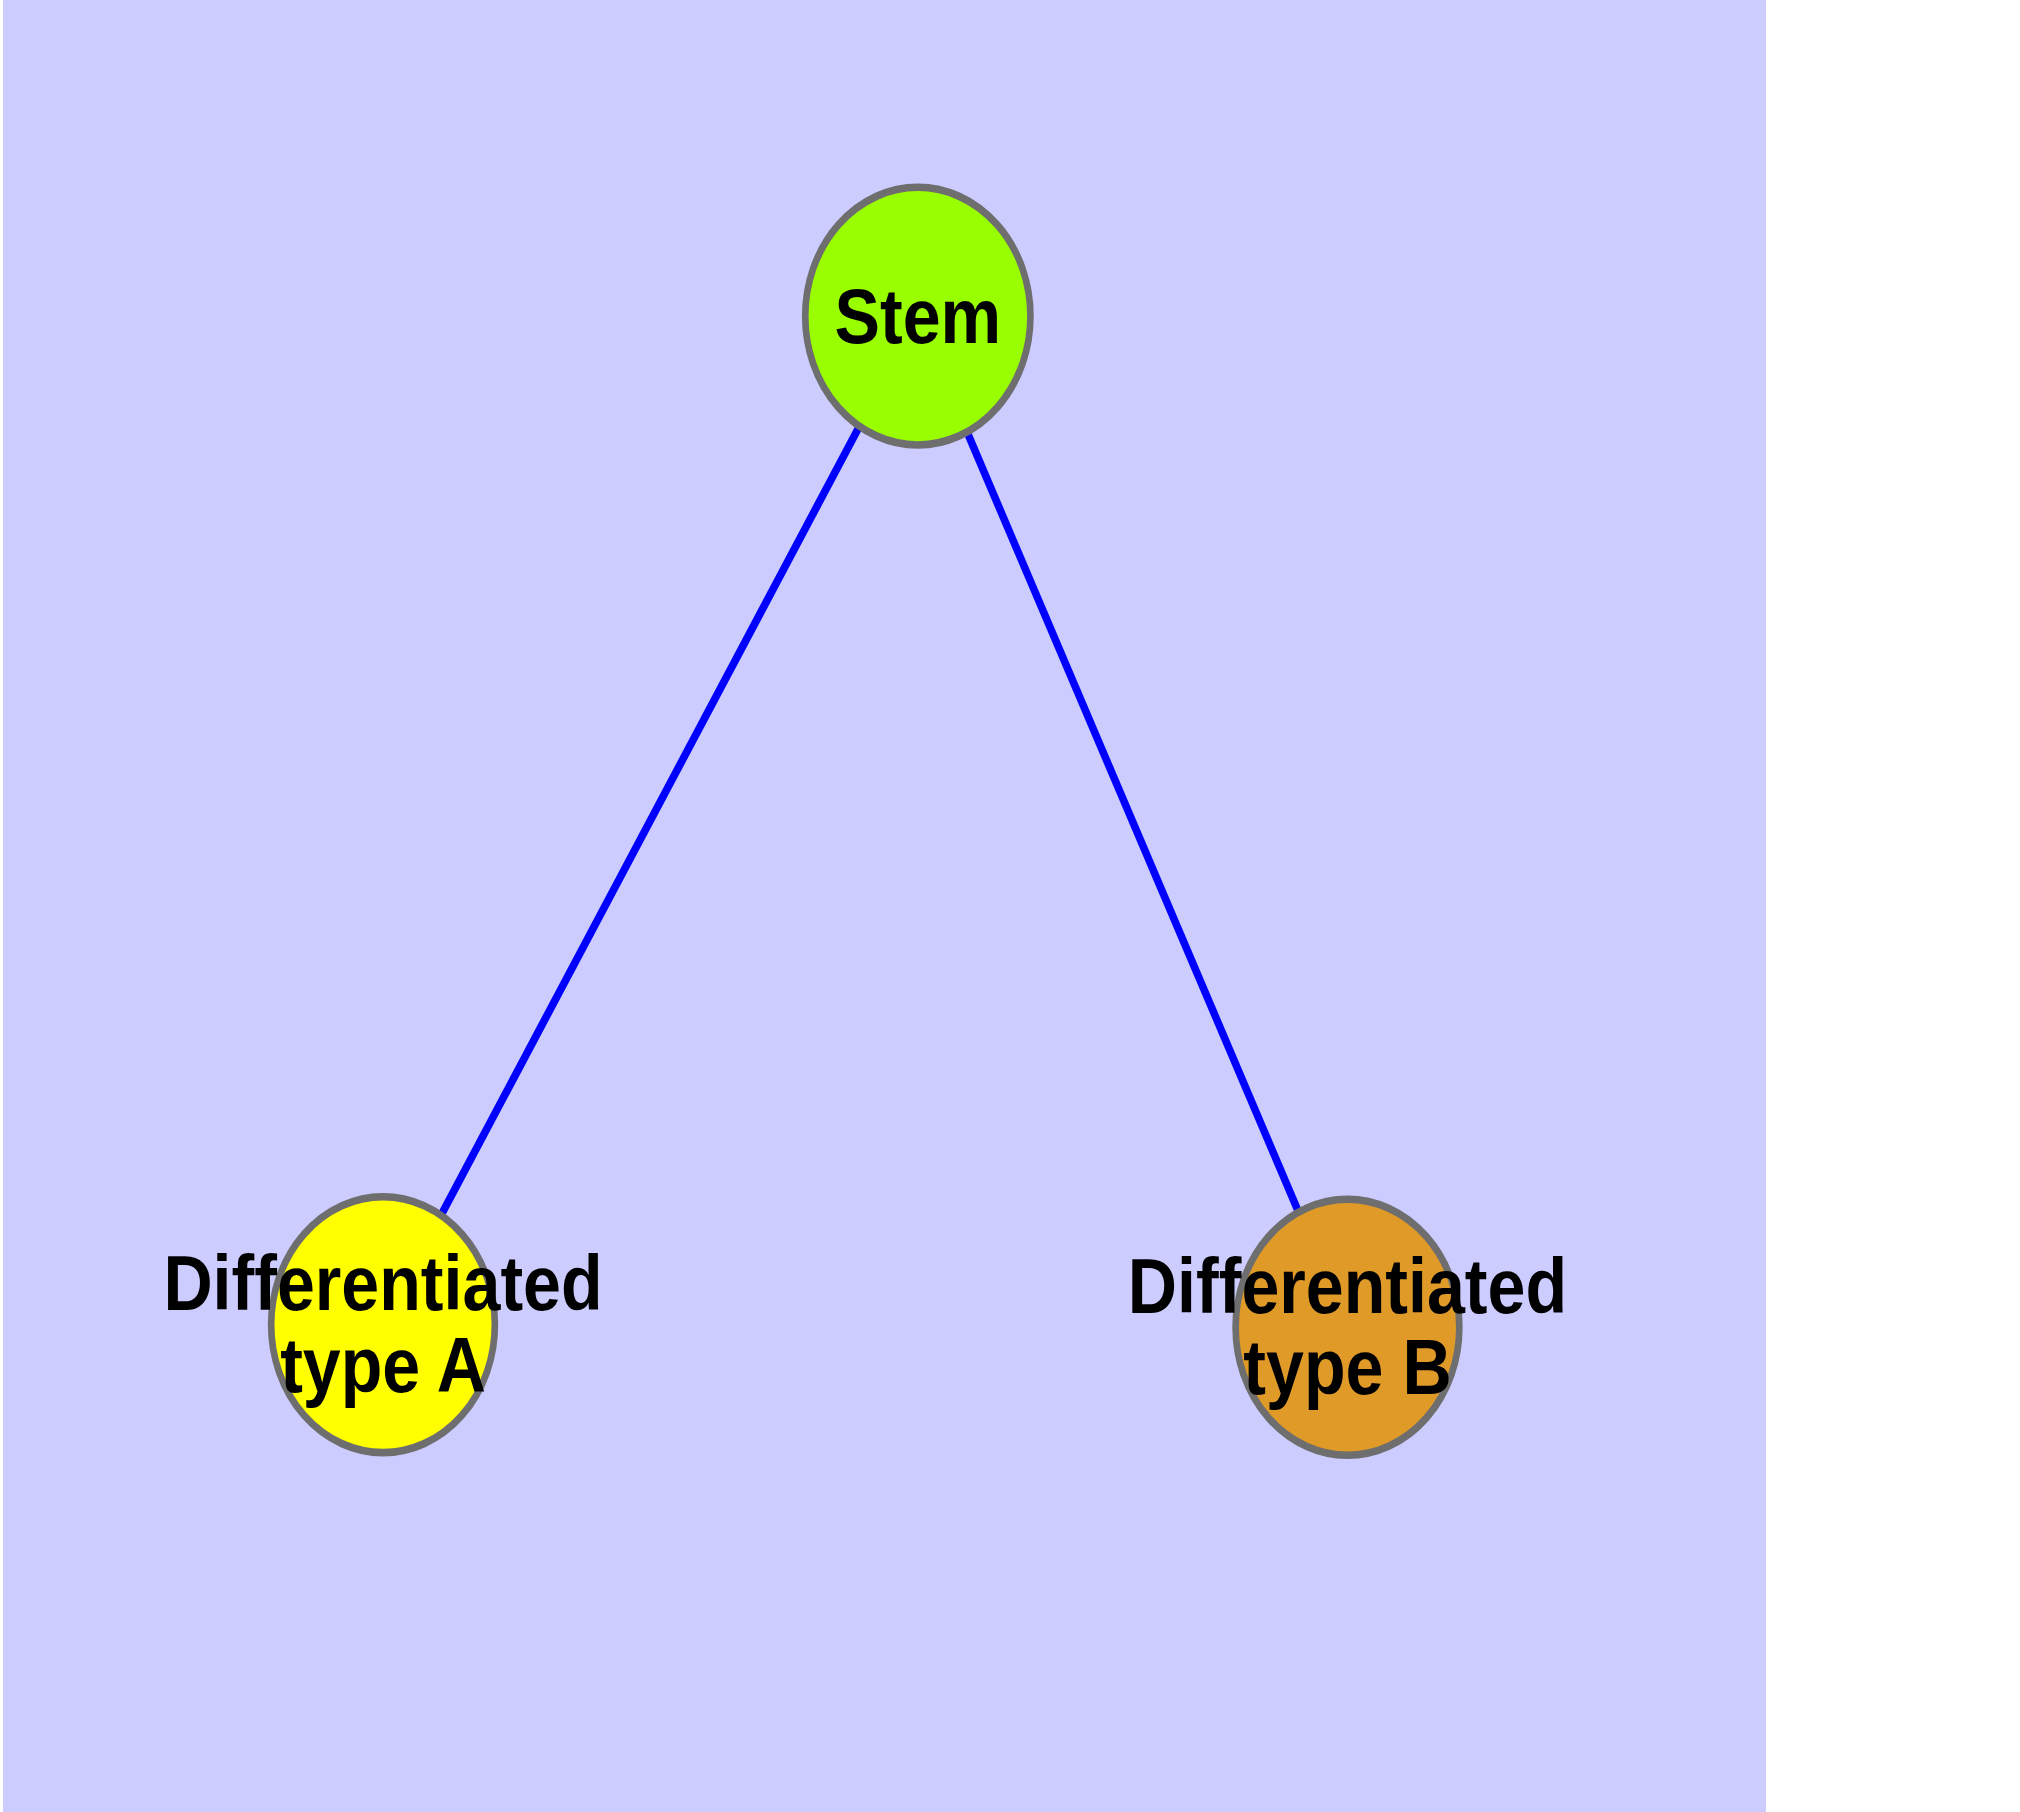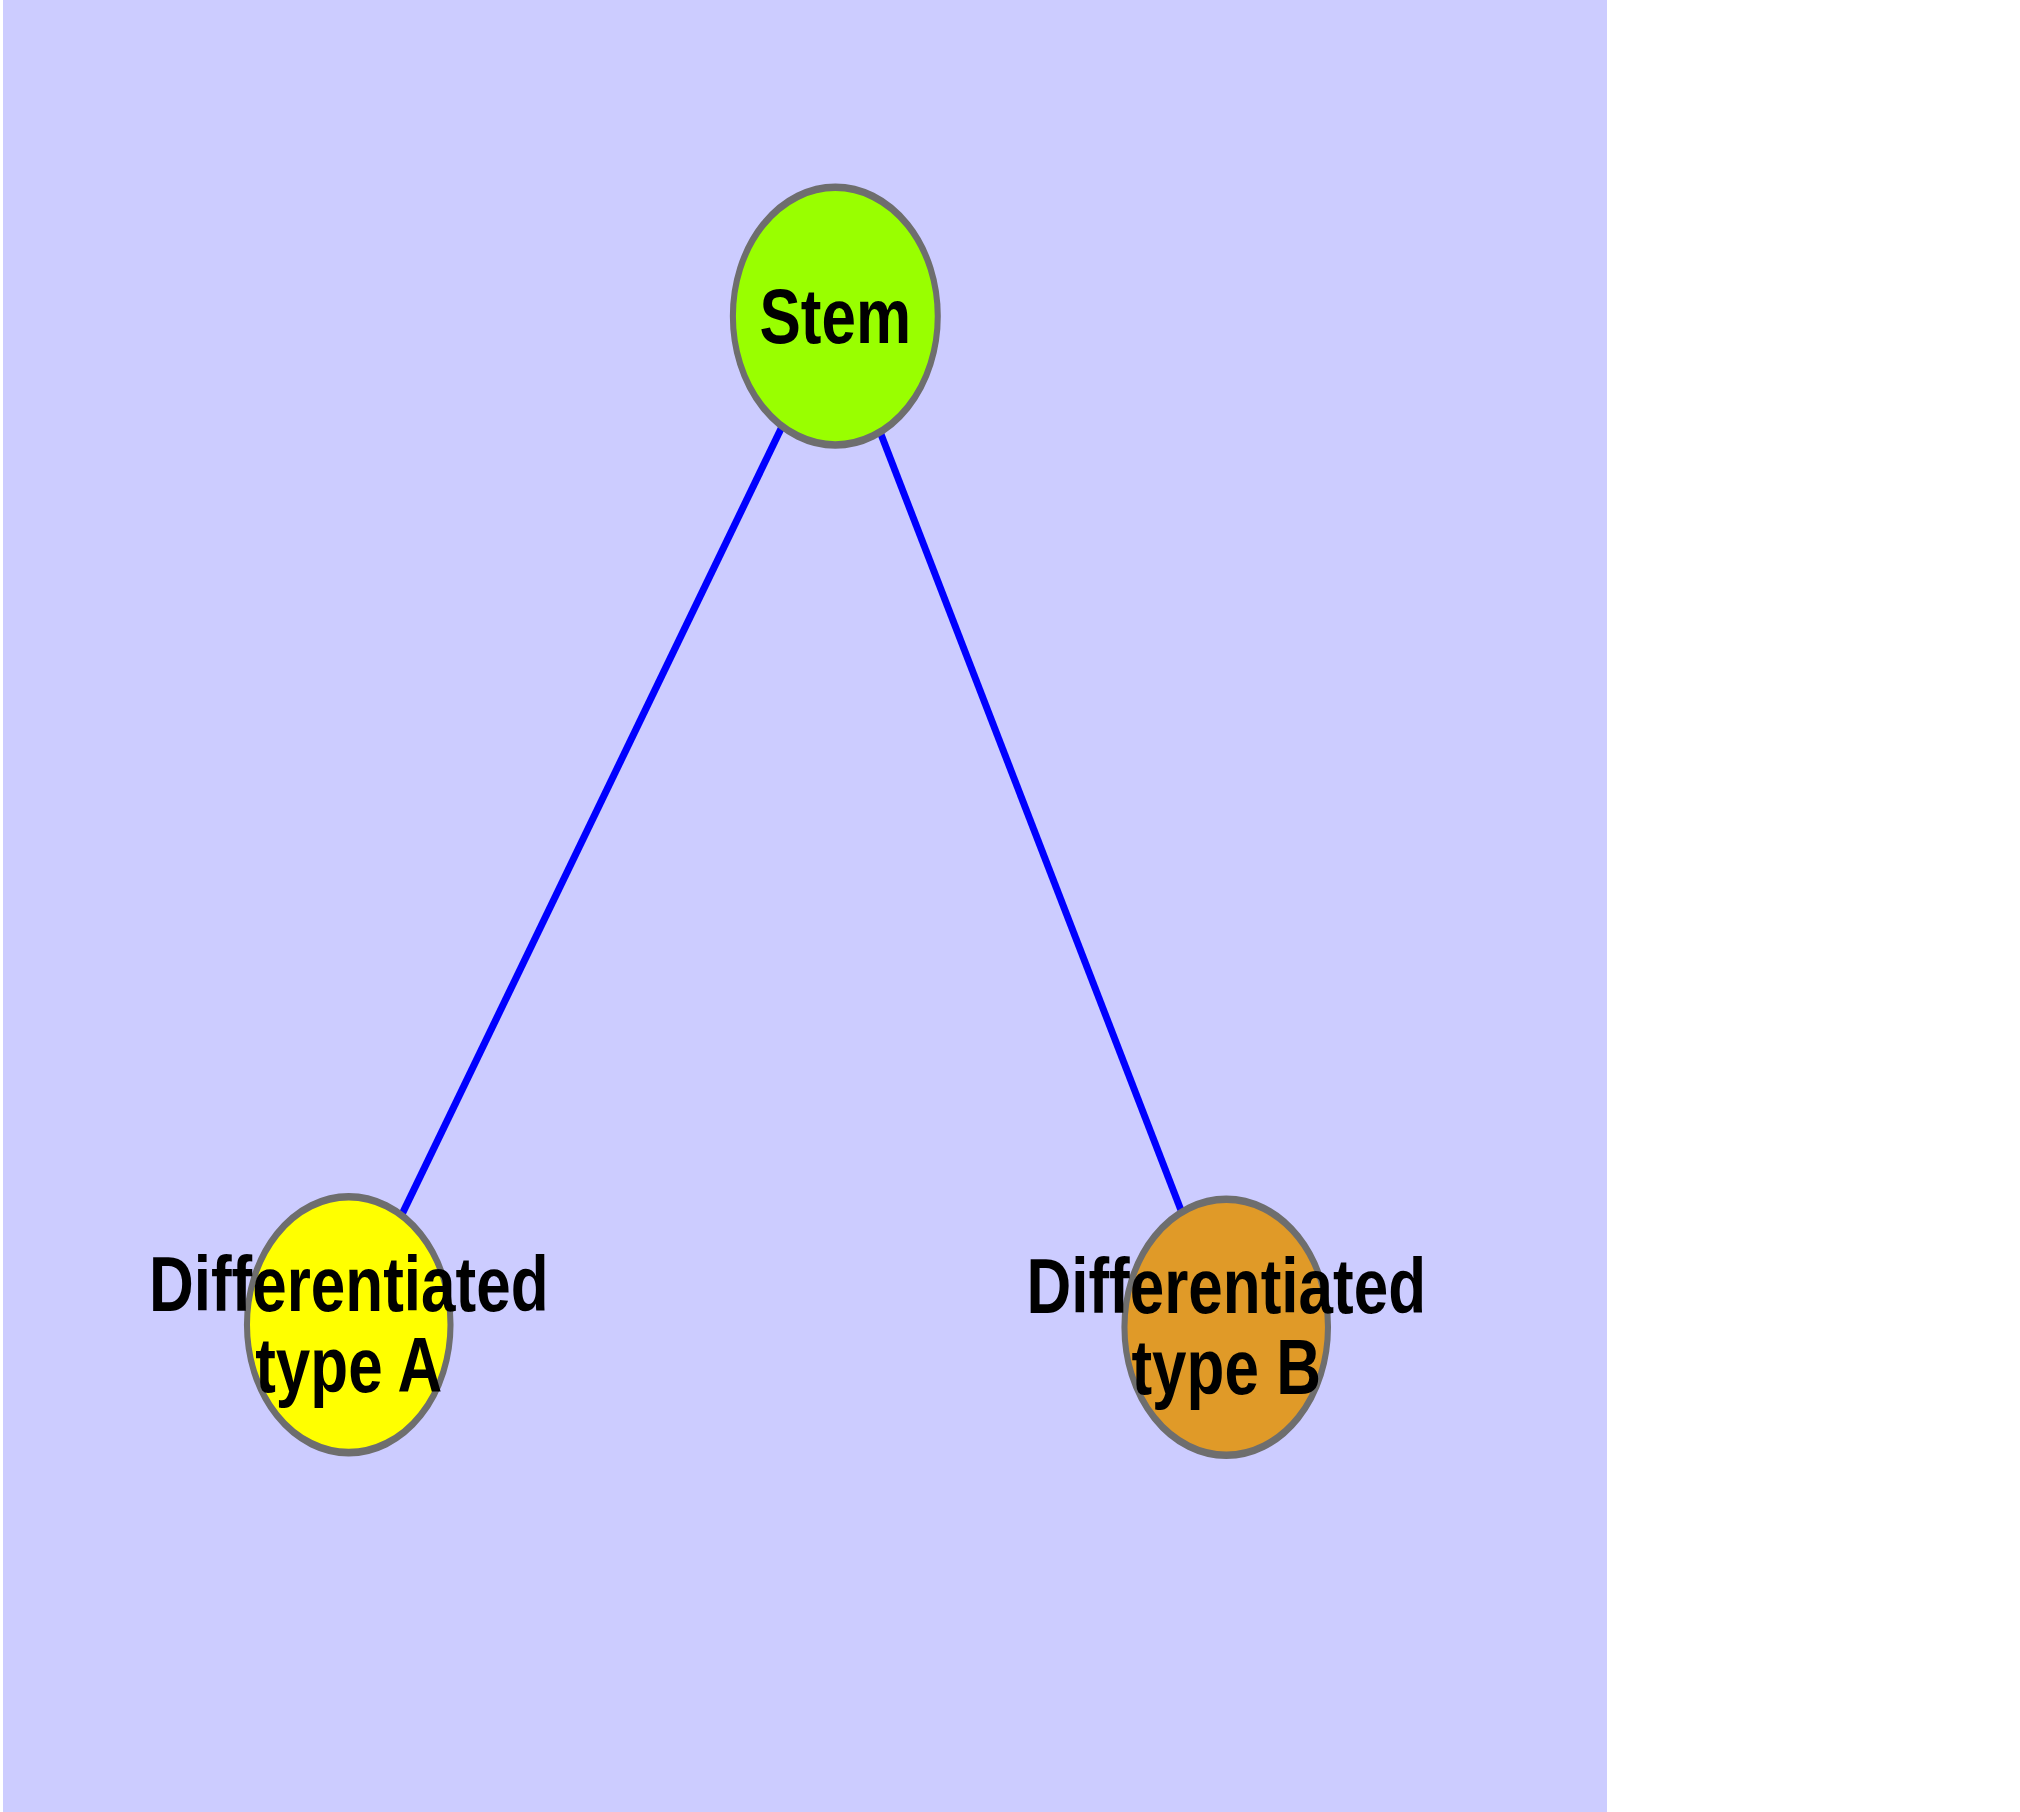--- a/index.html
+++ b/index.html
@@ -13,21 +13,21 @@
     width: 2021px;
     height: 1812px;
     background: #ffffff;
     overflow: hidden;
     font-family: "Liberation Sans", sans-serif;
   }
   #plot-area {
     position: absolute;
     left: 3.4px;
     top: 0px;
-    width: 1604px;
+    width: 1763px;
     height: 1812px;
     background: #ccccff;
   }
   #graph-svg {
     position: absolute;
     left: 0;
     top: 0;
     width: 100%;
     height: 100%;
     display: block;

